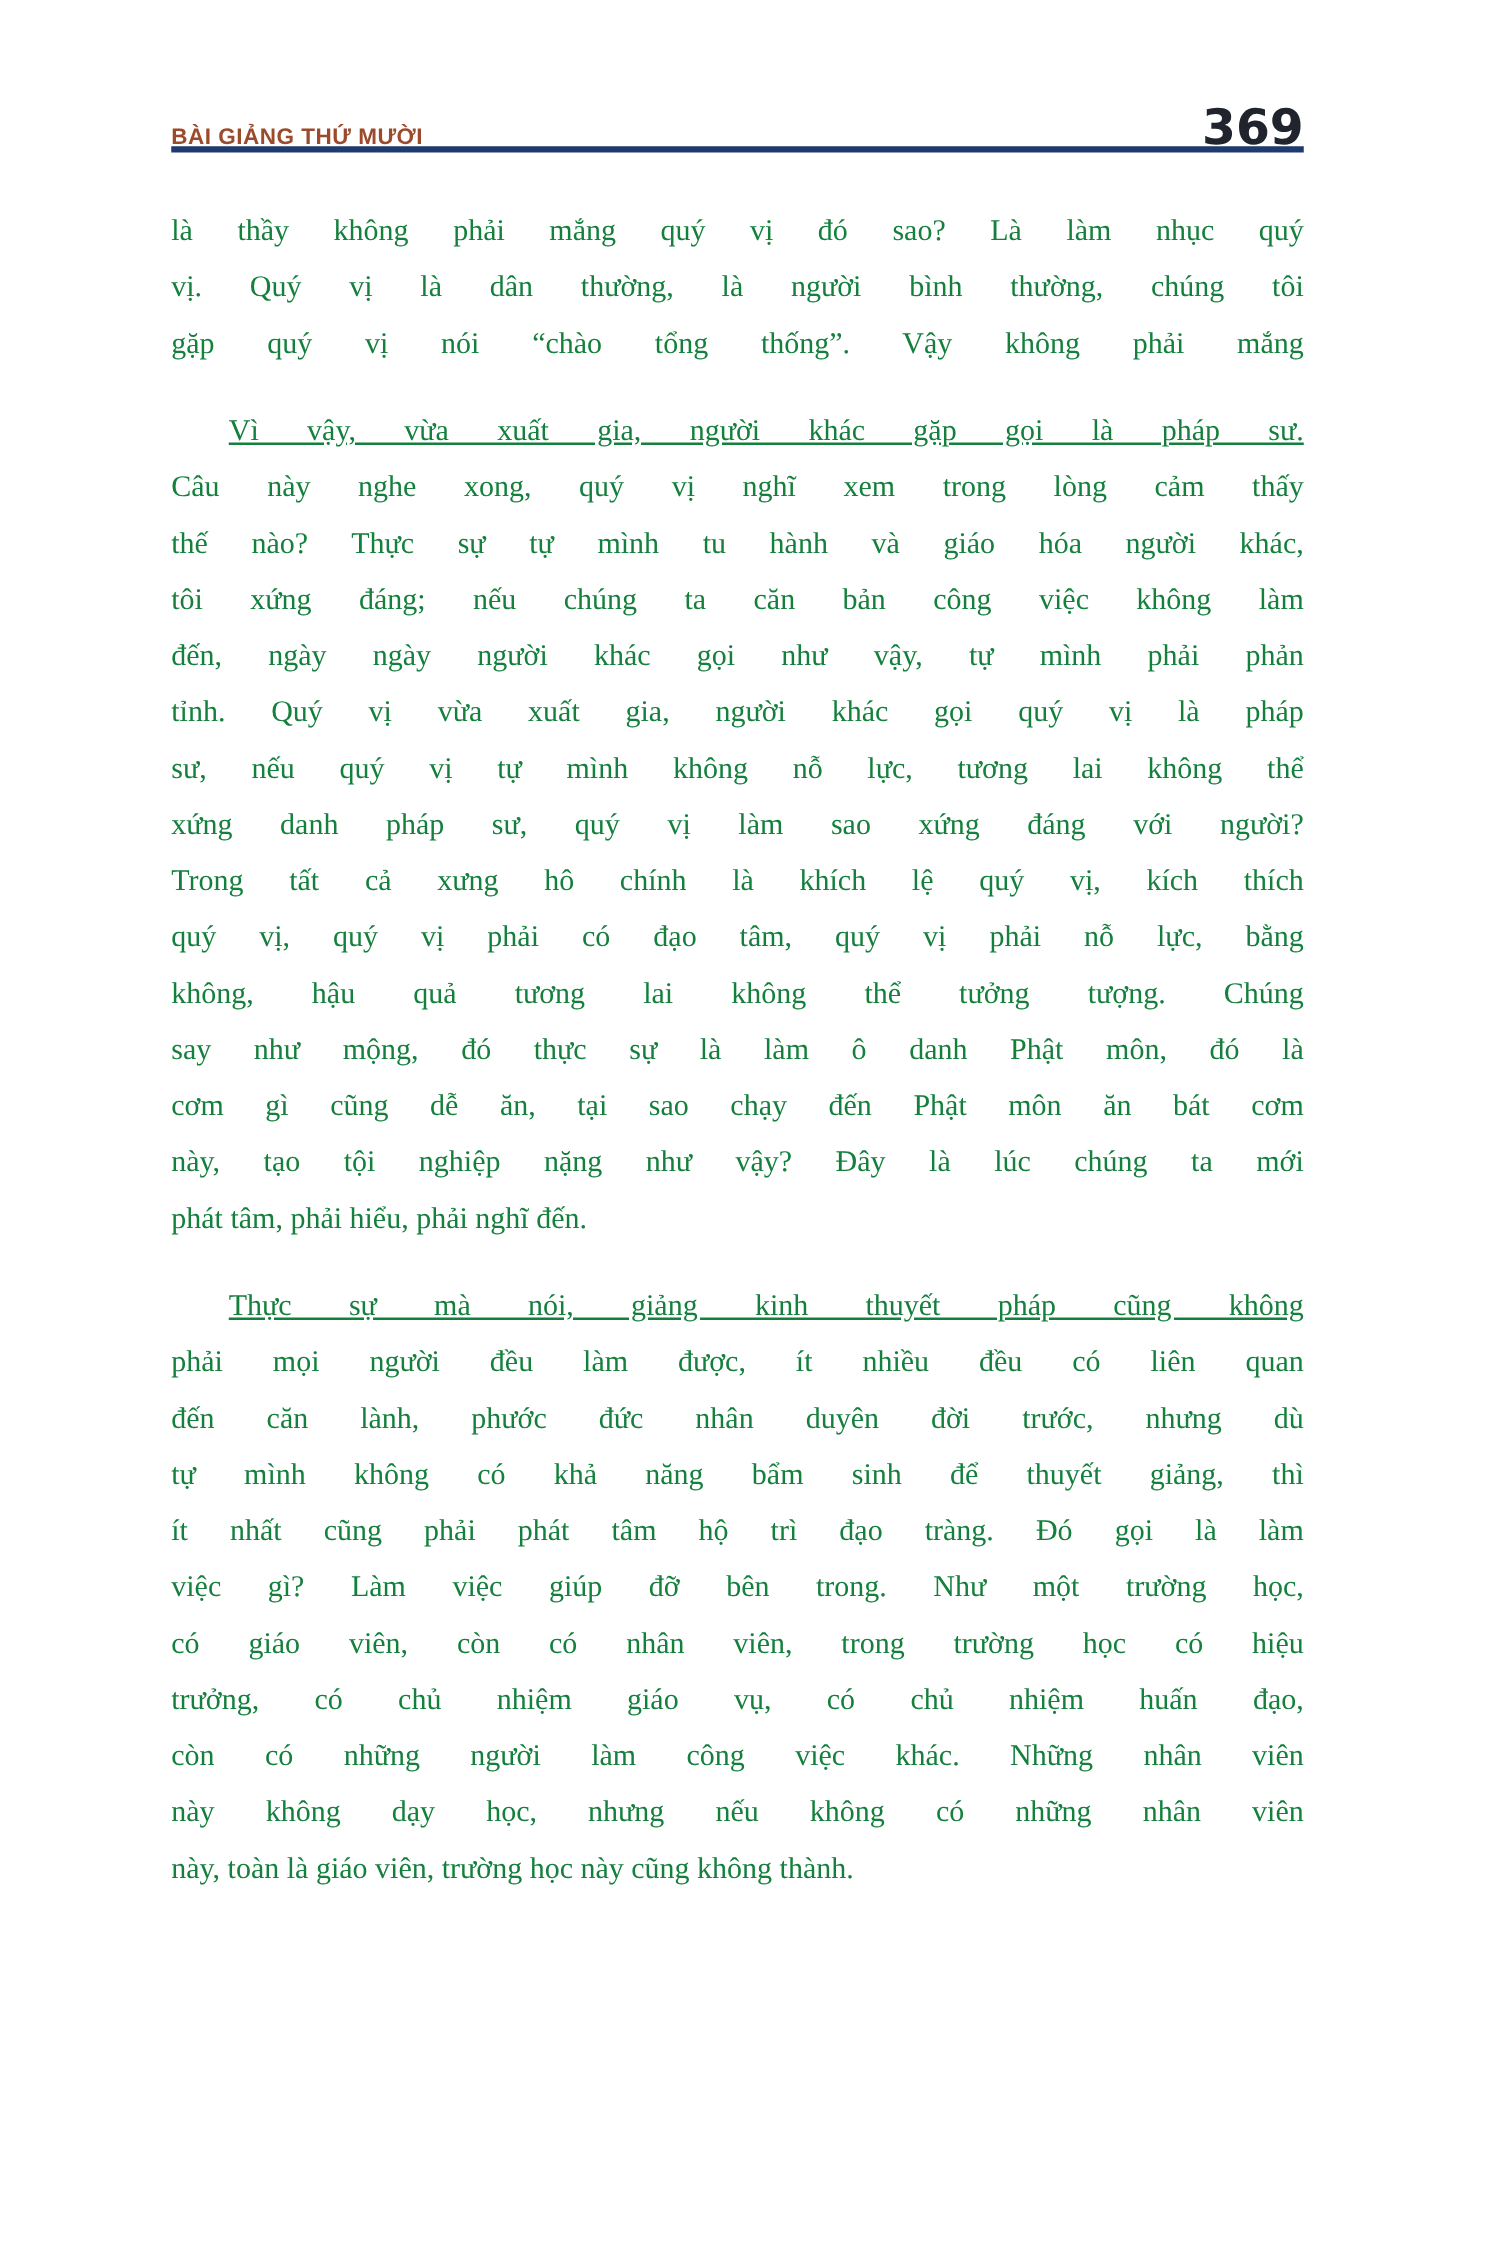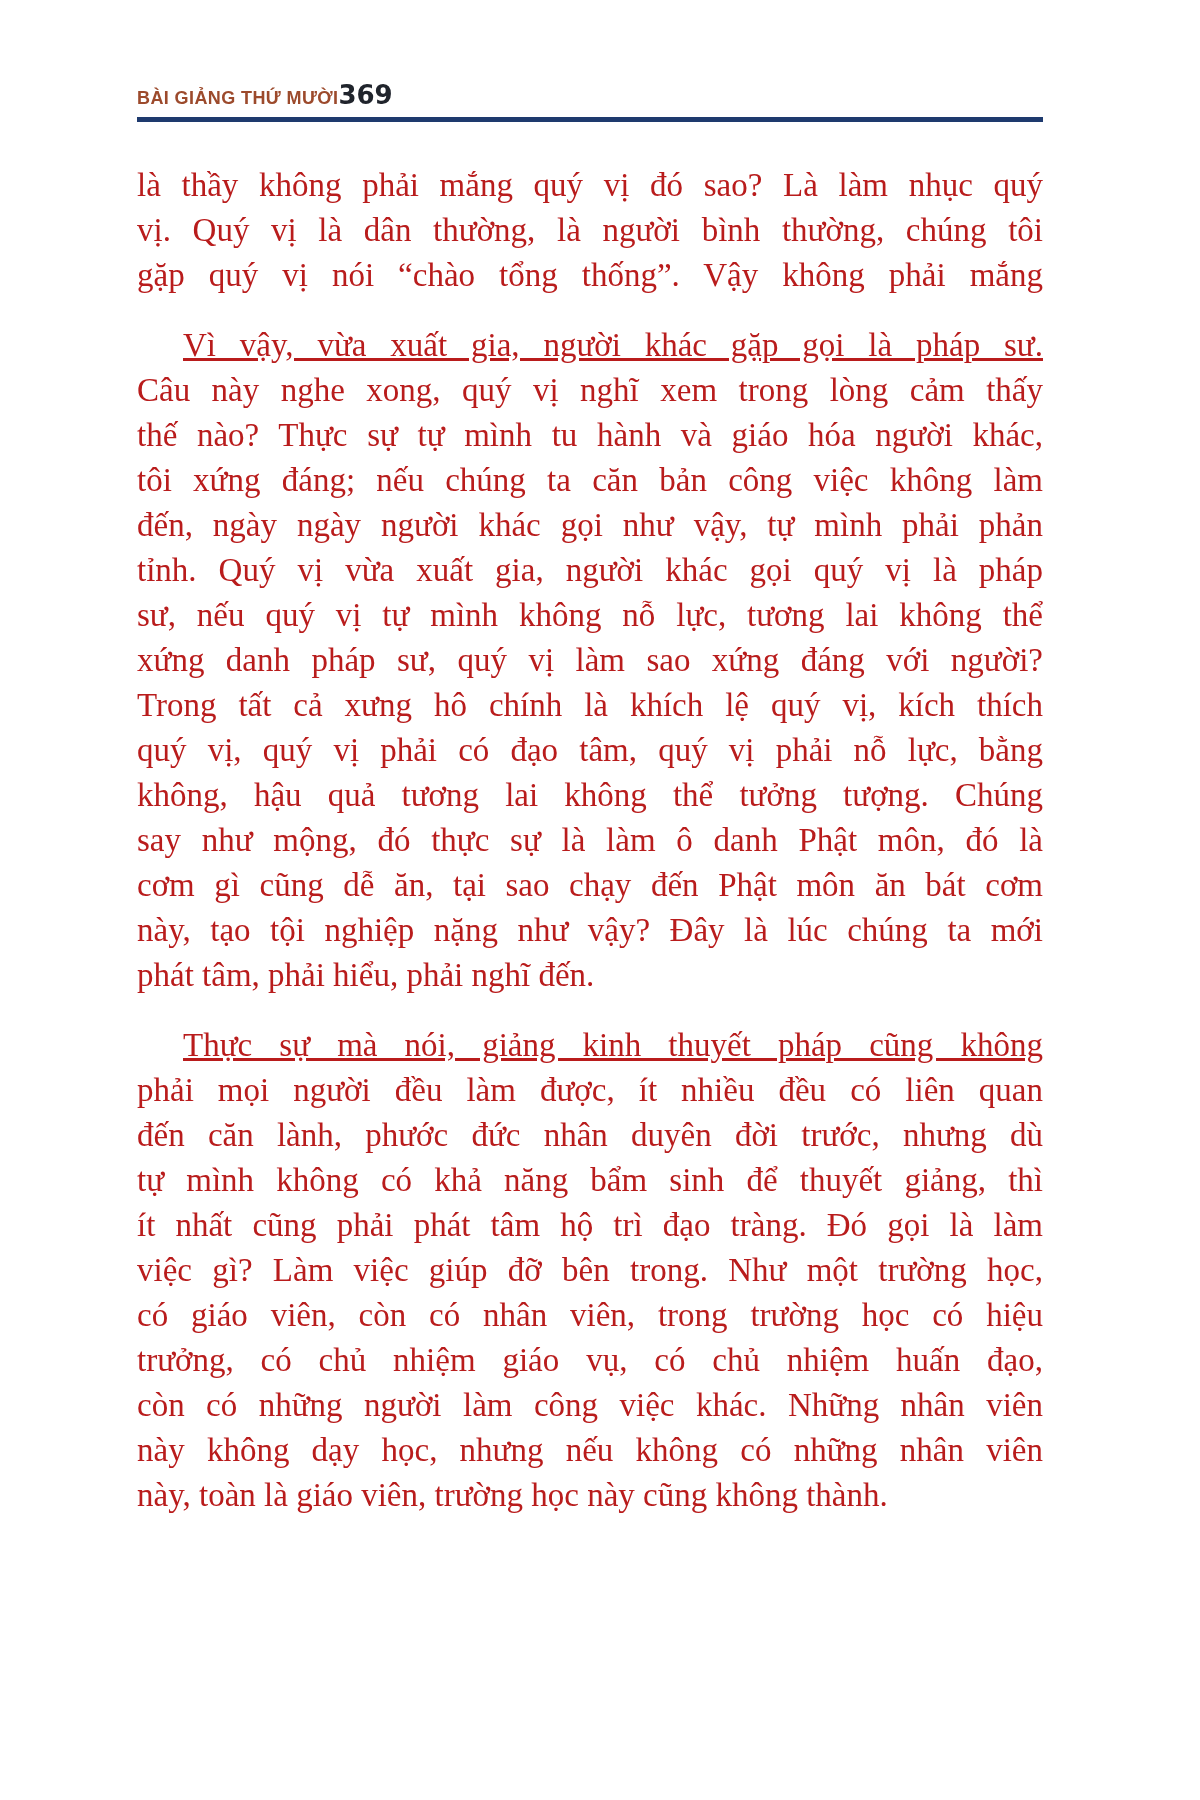--- a/index.html
+++ b/index.html
@@ -14,48 +14,49 @@
     background: #ffffff;
     overflow: hidden;
     font-family: "Liberation Serif", "DejaVu Serif", serif;
   }
   .runhead {
     position: absolute;
     left: 137px;
     right: 157px;
     top: 80px;
     display: flex;
+    justify-content: space-between;
     align-items: baseline;
   }
   .runhead-title {
     font-family: "Liberation Sans", "DejaVu Sans", sans-serif;
     font-weight: bold;
     font-size: 18px;
     letter-spacing: 0.4px;
   }
   .runhead-page {
     font-family: "DejaVu Sans", "Liberation Sans", sans-serif;
     font-weight: bold;
-    font-size: 26px;
+    font-size: 39px;
     color: #20242c;
   }
   .rule {
     position: absolute;
     left: 137px;
     right: 157px;
     top: 117px;
     height: 5px;
   }
   .text-block {
     position: absolute;
     left: 137px;
     right: 157px;
     top: 163px;
-    color: #b91c1c;
-    font-size: 33px;
+    color: #15803d;
+    font-size: 24px;
   }
   .para {
     margin: 0 0 25px 0;
   }
   .line {
     line-height: 45px;
     height: 45px;
     text-align: justify;
     text-align-last: justify;
     white-space: nowrap;

